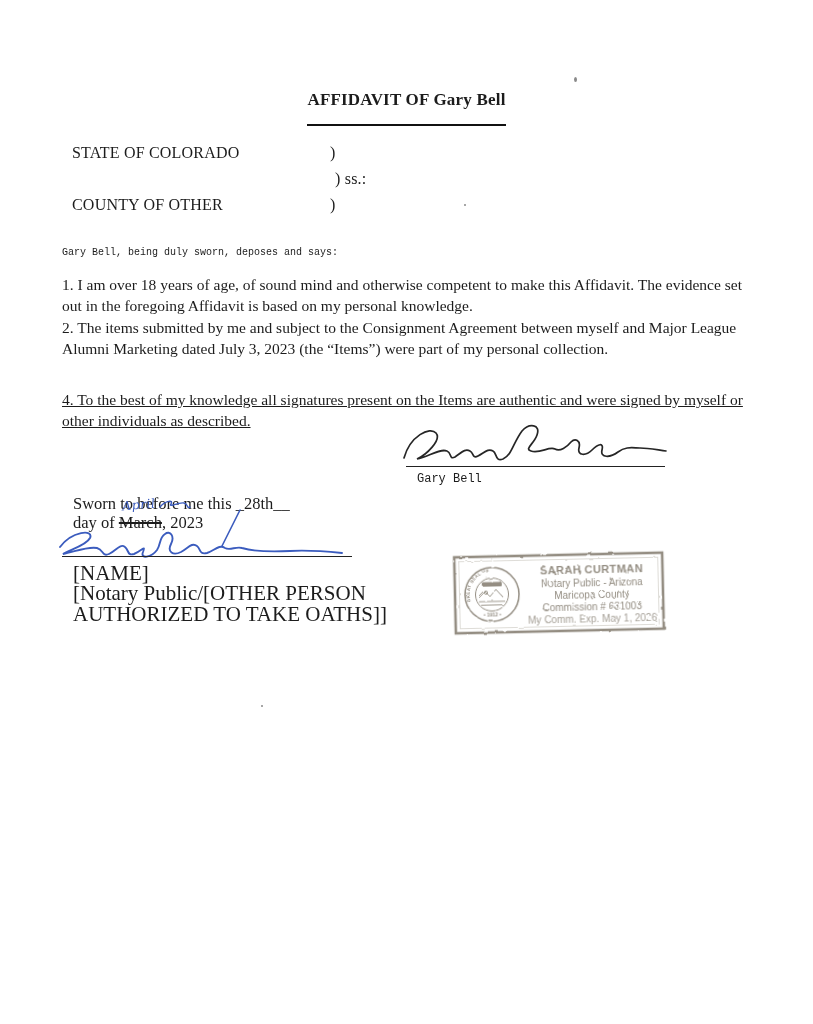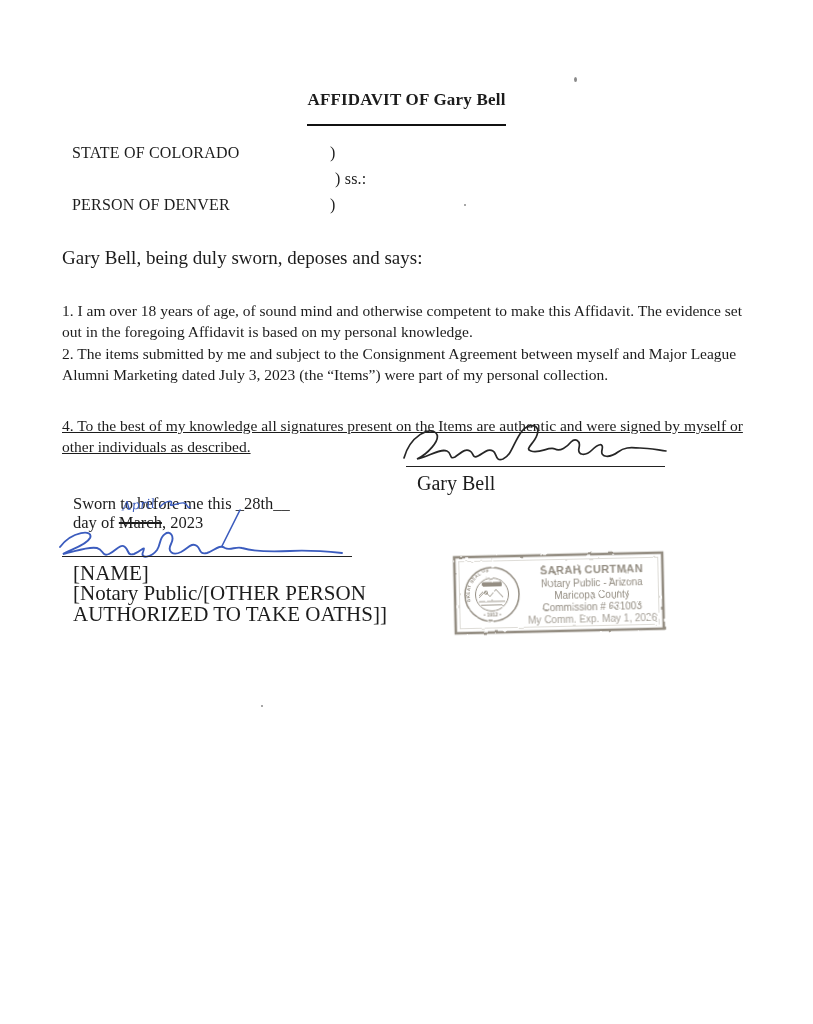--- a/index.html
+++ b/index.html
@@ -19,24 +19,24 @@
   .abs{position:absolute;}
   .title-wrap{top:90px;left:0;width:100%;text-align:center;}
   .title{
     display:inline-block;
     font-size:17px;font-weight:bold;
     border-bottom:2px solid #111;
     padding-bottom:14px;
     letter-spacing:.2px;
   }
   .venue-text{font-size:16px;letter-spacing:.2px;}
-  .body-text{font-size:15.5px;line-height:21px;width:697px;margin-top:26px;}
-  .opening{font-size:19px;}
+  .body-text{font-size:15.5px;line-height:21px;width:697px;}
+  .opening{font-size:10px;font-family:Liberation Mono, monospace;}
   .sig-line{border-top:1.6px solid #222;height:0;}
-  .typed-name{font-size:20px;}
+  .typed-name{font-size:12px;font-family:Liberation Mono, monospace;}
   .jurat-line{font-size:16.5px;}
   .bracket-line{font-size:21px;}
   .struck{text-decoration:line-through;text-decoration-thickness:1.5px;}
   .hand-month{
     color:var(--pen-blue);
     font-style:italic;
     font-size:12.5px;
     transform:rotate(-5deg);
     letter-spacing:.5px;
     font-family:"DejaVu Serif",serif;
@@ -55,21 +55,21 @@
     <span class="title">AFFIDAVIT OF Gary Bell</span>
   </div>
 
   <div class="abs speck" style="left:574px;top:77px;width:3px;height:5px;"></div>
   <div class="abs speck" style="left:464px;top:204px;width:2px;height:2px;"></div>
   <div class="abs speck" style="left:261px;top:705px;width:2px;height:2px;"></div>
 
   <div class="abs venue-text" style="left:72px;top:144px;">STATE OF COLORADO</div>
   <div class="abs venue-text" style="left:330px;top:144px;">)</div>
   <div class="abs venue-text" style="left:335px;top:170px;">) ss.:</div>
-  <div class="abs venue-text" style="left:72px;top:196px;">PERSON OF DENVER</div>
+  <div class="abs venue-text" style="left:72px;top:196px;">COUNTY OF OTHER</div>
   <div class="abs venue-text" style="left:330px;top:196px;">)</div>
 
   <div class="abs opening" style="left:62px;top:247px;">Gary Bell, being duly sworn, deposes and says:</div>
 
   <div class="abs body-text" style="left:62px;top:274px;">1. I am over 18 years of age, of sound mind and otherwise competent to make this Affidavit. The evidence set out in the foregoing Affidavit is based on my personal knowledge.</div>
   <div class="abs body-text" style="left:62px;top:317px;">2. The items submitted by me and subject to the Consignment Agreement between myself and Major League Alumni Marketing dated July 3, 2023 (the “Items”) were part of my personal collection.</div>
   <div class="abs body-text" style="left:62px;top:389px;text-decoration:underline;">4. To the best of my knowledge all signatures present on the Items are authentic and were signed by myself or other individuals as described.</div>
 
   <div class="abs" style="left:400px;top:422px;">
     <svg width="272" height="46" viewBox="0 0 272 46">

